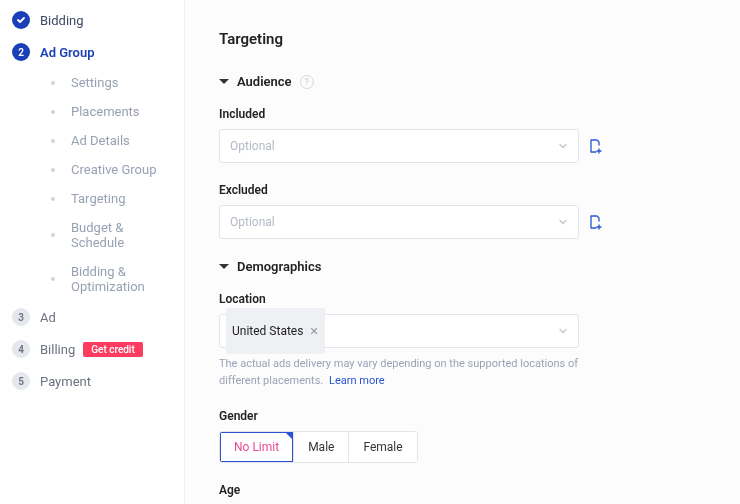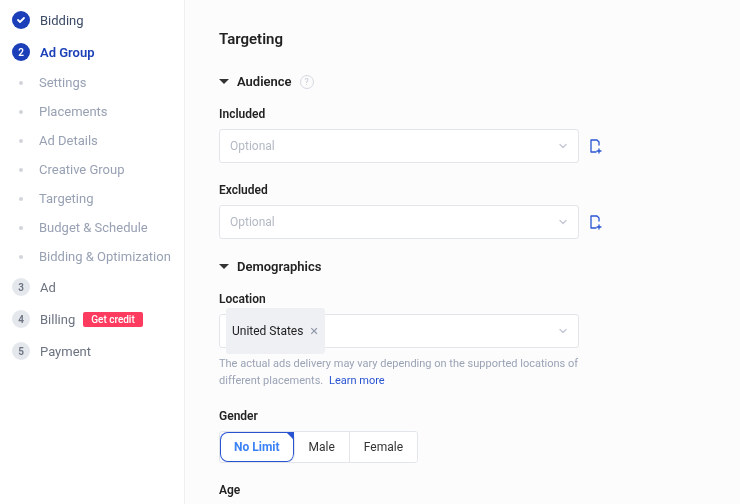--- a/index.html
+++ b/index.html
@@ -42,20 +42,21 @@
   .active .step-circle { background: #1a3fb8; color: #fff; }
   .active .step-label { color: #1a3fb8; font-weight: 600; }
   .num .step-circle { background: #e4e7ec; color: #6b7280; }
   .num .step-label { color: #6b7280; font-weight: 400; }
   .sub-row {
     display: flex;
     align-items: center;
     padding: 7px 12px 7px 19px;
     font-size: 13px;
     color: #98a1b3;
+    margin-left: 32px;
   }
   .sub-dot {
     width: 4px; height: 4px; background: #d1d5db; border-radius: 50%;
     margin-right: 16px; flex-shrink: 0;
   }
   .badge-pill {
     background: #ff3c5f; color: #fff;
     font-size: 10px; padding: 2px 8px; border-radius: 2px;
     margin-left: 8px; font-weight: 500;
   }
@@ -110,23 +111,22 @@
   .chip-x { margin-left: 6px; color: #8a92a4; cursor: pointer; font-size: 11px; }
   .helper-text { font-size: 11px; color: #9aa3b5; margin-top: 8px; max-width: 400px; line-height: 1.5; }
   .helper-text a { color: #2854d1; text-decoration: none; margin-left: 3px; }
   .seg-group { display: inline-flex; border: 1px solid #e2e5ea; border-radius: 3px; overflow: hidden; }
   .seg-btn {
     padding: 8px 14px; font-size: 12px; background: #fff; color: #333;
     cursor: pointer; border-right: 1px solid #e2e5ea; position: relative;
   }
   .seg-btn:last-child { border-right: none; }
   .seg-btn.selected {
-    color: #3b82f6; font-weight: 700;
+    color: #ec4899; font-weight: 400;
     box-shadow: inset 0 0 0 1px #2854d1;
-    border-radius: 8px;
   }
   .seg-btn.selected::after {
     content: ""; position: absolute; top: 0; right: 0;
     border-top: 8px solid #2854d1; border-left: 8px solid transparent;
   }
   .location-box .select-box { padding-left: 6px; }
 </style>
 </head>
 <body>
 

